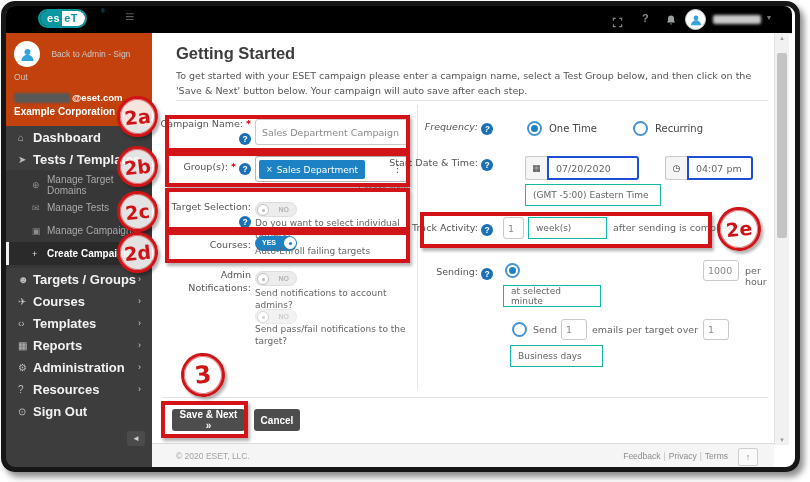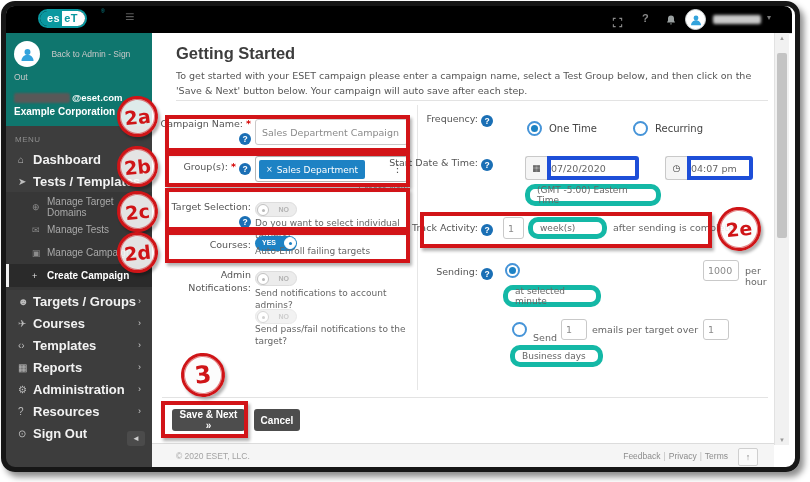--- a/index.html
+++ b/index.html
@@ -20,21 +20,21 @@
   .logo-reg{position:absolute;left:95px;top:2px;font-size:5px;color:#0a98a0;}
   .hamburger{position:absolute;left:119px;top:2px;font-size:16px;color:#5a5a5a;cursor:pointer;}
   .tb-ic{position:absolute;top:7px;}
   .tb-q{font-size:11px;color:#8a8a8a;font-weight:bold;}
   .tb-avatar{position:absolute;left:679px;top:3px;width:21px;height:21px;border-radius:50%;background:#fff;border:1px solid #cfd4d6;display:flex;align-items:center;justify-content:center;box-sizing:border-box;}
   .tb-nameblur{position:absolute;left:707px;top:9px;width:48px;height:9px;background:#c9c9c9;border-radius:2px;filter:blur(1.5px);}
   .tb-caret{position:absolute;left:761px;top:7px;font-size:8px;color:#777;}
 
   
   .sidebar{position:absolute;left:0;top:27px;width:146px;height:437px;background:#3d3d3d;color:#eee;}
-  .sb-user{background:#0f766e;padding:8px 8px 9px 8px;}
+  .sb-user{background:#c2410c;padding:8px 8px 9px 8px;}
   .sb-ava{width:26px;height:26px;border-radius:50%;background:#fff;display:inline-flex;align-items:center;justify-content:center;vertical-align:middle;}
   .sb-back{font-size:8.5px;color:#c9c9c9;margin-left:7px;vertical-align:middle;}
   .sb-emailrow{margin-top:7px;display:flex;align-items:center;}
   .sb-blur{width:56px;height:10px;background:#585858;border-radius:2px;filter:blur(1.3px);}
   .sb-email{font-size:9.5px;font-weight:bold;color:#fff;margin-left:2px;}
   .sb-company{font-size:10px;font-weight:bold;color:#fff;margin-top:3px;}
   .sb-menuhead{font-size:8px;color:#8e8e8e;letter-spacing:.5px;padding:9px 0 4px 9px;}
   .nav-item{position:relative;height:22px;display:flex;align-items:center;padding-left:12px;cursor:pointer;}
   .ni{width:15px;font-size:10px;color:#bdbdbd;flex:none;}
   .nl{font-size:13px;font-weight:bold;color:#f2f2f2;}
@@ -66,21 +66,21 @@
   .flbl,.rlbl{position:absolute;text-align:right;font-size:9.5px;color:#555;line-height:1.35;font-family:"DejaVu Sans",sans-serif;}
   .flbl{left:8px;width:91px;}
   .rlbl{left:237px;width:104px;}
   .req{color:#d40000;font-weight:bold;}
   .help{display:inline-block;width:12px;height:12px;border-radius:50%;background:#1a6fb5;color:#fff;font-size:8.5px;font-weight:bold;
         text-align:center;line-height:12px;vertical-align:-2px;font-family:"Liberation Sans",sans-serif;cursor:pointer;}
   .fhelp{position:absolute;font-size:9px;color:#666;line-height:1.3;font-family:"DejaVu Sans",sans-serif;}
 
   .tinput{position:absolute;border:1px solid #c9c9c9;border-radius:3px;font-size:9.5px;color:#8a8a8a;
           font-family:"DejaVu Sans",sans-serif;padding:0 6px;box-sizing:border-box;background:#fff;}
-  .selbox{position:absolute;border:5px solid #14b8a6;border-radius:10px;font-size:9px;color:#666;background:#fff;
+  .selbox{position:absolute;border:1px solid #14b8a6;border-radius:0;font-size:9px;color:#666;background:#fff;
           font-family:"DejaVu Sans",sans-serif;display:flex;align-items:center;padding:0 7px;box-sizing:border-box;cursor:pointer;}
   .mselect{position:absolute;border:1px solid #b5b5b5;border-radius:3px;background:#fff;box-sizing:border-box;}
   .tag{position:absolute;left:3px;top:3px;height:19px;background:#1d82c4;border-radius:2px;color:#fff;
        font-size:9px;display:flex;align-items:center;padding:0 7px;font-family:"DejaVu Sans",sans-serif;}
   .tag .x{font-size:8px;margin-right:4px;opacity:.95;cursor:pointer;}
   .dots{position:absolute;right:4px;top:5px;font-size:11px;color:#555;cursor:pointer;}
   .createnew{position:absolute;font-size:8.5px;color:#9a9a9a;cursor:pointer;font-family:"DejaVu Sans",sans-serif;}
 
   .toggle{position:absolute;width:42px;height:15px;border-radius:8px;box-sizing:border-box;cursor:pointer;}
   .toggle.no{background:#ececec;border:1px solid #ddd;}
@@ -95,22 +95,22 @@
   .toggle.yes .tg-txt{left:7px;color:#fff;}
 
   .radio{position:absolute;width:15px;height:15px;border:2px solid #4694d8;border-radius:50%;background:#fff;box-sizing:border-box;cursor:pointer;}
   .radio.sel::after{content:"";position:absolute;left:2px;top:2px;right:2px;bottom:2px;background:#1d82c4;border-radius:50%;}
   .rlabel{position:absolute;font-size:10px;color:#444;font-family:"DejaVu Sans",sans-serif;}
   .ftext{position:absolute;font-size:9.5px;color:#666;font-family:"DejaVu Sans",sans-serif;}
 
   .dtgroup{position:absolute;display:flex;height:24px;}
   .seg-ic{width:22px;background:#f5f5f5;border:1px solid #c9c9c9;border-right:none;border-radius:3px 0 0 3px;
           display:flex;align-items:center;justify-content:center;font-size:9px;color:#3d3d3d;box-sizing:border-box;cursor:pointer;}
-  .seg-tx{border:4px solid #1d4ed8;border-radius:0 3px 3px 0;background:#fff;display:flex;align-items:center;
-          padding:0 0;font-size:9.5px;color:#666;font-family:"DejaVu Sans",sans-serif;box-sizing:border-box;}
+  .seg-tx{border:2px solid #1d4ed8;border-radius:0 3px 3px 0;background:#fff;display:flex;align-items:center;
+          padding:0 7px;font-size:9.5px;color:#666;font-family:"DejaVu Sans",sans-serif;box-sizing:border-box;}
 
   .btn{position:absolute;height:22px;background:#4d4d4d;color:#fff;font-size:10px;font-weight:bold;border:none;
        border-radius:3px;display:flex;align-items:center;justify-content:center;cursor:pointer;font-family:"Liberation Sans",sans-serif;}
 
   .footer{position:absolute;left:0;top:410px;width:622px;height:24px;background:#f5f5f5;border-top:1px solid #dcdcdc;box-sizing:border-box;}
   .ft-copy{position:absolute;left:24px;top:7px;font-size:8.5px;color:#a3a3a3;}
   .ft-links{position:absolute;right:46px;top:7px;font-size:8.5px;color:#8c8c8c;}
   .ft-links span{cursor:pointer;}
   .ft-sep{color:#c0c0c0;margin:0 3px;}
   .ft-top{position:absolute;right:16px;top:4px;width:18px;height:16px;border:1px solid #cfcfcf;background:#fafafa;border-radius:2px;
@@ -165,21 +165,20 @@
               <path d="M3.5 21c0-4.7 3.8-8.5 8.5-8.5s8.5 3.8 8.5 8.5z" fill="#33a3dc"></path>
             </svg>
         </span>
         <span class="sb-back">Back to Admin - Sign Out</span>
         <div class="sb-emailrow">
           <span class="sb-blur"></span>
           <span class="sb-email">@eset.com</span>
         </div>
         <div class="sb-company">Example Corporation</div>
       </div>
-      <div class="sb-menuhead">MENU</div>
 
       <div class="nav-item">
         <span class="ni">⌂</span>
         <span class="nl">Dashboard</span>
       </div>
       <div class="nav-item">
         <span class="ni">➤</span>
         <span class="nl">Tests / Templates</span>
         <span class="chev">⌄</span>
       </div>
@@ -300,21 +299,21 @@
         <span class="tg-txt">NO</span>
       </div>
       <div class="fhelp" style="left:103px;top:255px;width:158px;">Send notifications to account admins?</div>
 
       <div class="toggle no" style="left:103px;top:276px;opacity:.65;">
         <span class="knob"></span>
         <span class="tg-txt">NO</span>
       </div>
       <div class="fhelp" style="left:103px;top:291px;width:158px;">Send pass/fail notifications to the target?</div>
 
-      <div class="rlbl" style="top:80px;">
+      <div class="rlbl" style="top:88px;font-style:italic;">
         <span>Frequency:</span>
         <span class="help">?</span>
       </div>
       <span class="radio sel" style="left:375px;top:88px;"></span>
       <span class="rlabel" style="left:397px;top:90px;">One Time</span>
       <span class="radio" style="left:481px;top:88px;"></span>
       <span class="rlabel" style="left:503px;top:90px;">Recurring</span>
 
       <div class="rlbl" style="top:124px;">
         <span>Start Date &amp; Time:</span>
@@ -341,21 +340,21 @@
       <div class="rlbl" style="top:233px;">
         <span>Sending:</span>
         <span class="help">?</span>
       </div>
       <span class="radio sel" style="left:353px;top:230px;"></span>
       <input class="tinput" style="left: 551px; top: 227px; width: 36px; height: 21px; padding: 0px 4px;" value="1000">
       <span class="ftext" style="left:593px;top:232px;">per hour</span>
       <div class="selbox" style="left:351px;top:252px;width:98px;height:22px;">at selected minute</div>
 
       <span class="radio" style="left:360px;top:289px;"></span>
-      <span class="ftext" style="left:381px;top:291px;margin-top:8px;">Send</span>
+      <span class="ftext" style="left:381px;top:291px;">Send</span>
       <input class="tinput" style="left: 409px; top: 286px; width: 26px; height: 21px; padding: 0px 4px;" value="1">
       <span class="ftext" style="left:440px;top:291px;">emails per target over</span>
       <input class="tinput" style="left: 551px; top: 286px; width: 26px; height: 21px; padding: 0px 4px;" value="1">
       <div class="selbox" style="left:358px;top:312px;width:93px;height:22px;">Business days</div>
 
       <div class="hr2"></div>
       <button class="btn" style="left:20px;top:376px;width:73px;text-align:center;">Save &amp; Next »</button>
       <button class="btn" style="left:102px;top:376px;width:46px;">Cancel</button>
 
       <div class="footer">

